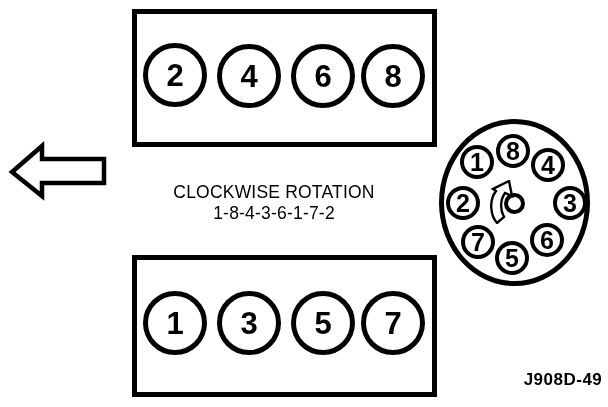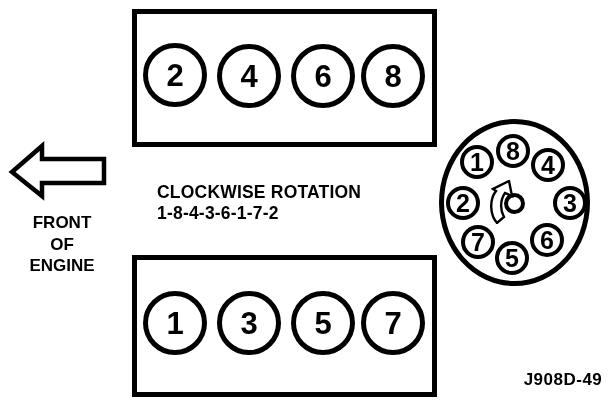--- a/index.html
+++ b/index.html
@@ -22,22 +22,22 @@
   .post{
     position:absolute;width:34px;height:34px;border:4px solid #000;border-radius:50%;
     box-sizing:border-box;background:#fff;display:flex;align-items:center;justify-content:center;
     font-weight:bold;font-size:25px;line-height:1;
   }
   .rotor-center{
     position:absolute;left:504px;top:193px;width:21px;height:21px;border:4px solid #000;
     border-radius:50%;box-sizing:border-box;background:#fff;
   }
   .rotation-text{
-    position:absolute;left:157px;top:182px;width:234px;
-    font-weight:bold;font-size:17.5px;line-height:21px;letter-spacing:0.2px;
+    position:absolute;left:157px;top:182px;width:234px;text-align:center;
+    font-weight:normal;font-size:17.5px;line-height:21px;letter-spacing:0.2px;
   }
   .front-label{
     position:absolute;left:12px;top:212px;width:100px;text-align:center;
     font-weight:bold;font-size:17px;line-height:21.5px;
   }
   .figure-id{
     position:absolute;left:513px;top:370px;width:100px;text-align:center;
     font-size:17px;font-weight:700;letter-spacing:0.5px;
   }
   svg{position:absolute;display:block;}
@@ -55,25 +55,20 @@
 
   <div class="bank" style="left:132px;top:255px;width:305px;height:142px;"></div>
   <div class="cyl" style="left:143px;top:291px;">1</div>
   <div class="cyl" style="left:217px;top:291px;">3</div>
   <div class="cyl" style="left:291px;top:291px;">5</div>
   <div class="cyl" style="left:361px;top:291px;">7</div>
 
   <svg style="left:8px;top:140px;" width="102" height="62" viewBox="0 0 102 62" aria-hidden="true">
     <polygon points="4,32 34,6 34,19 96,19 96,43 34,43 34,56" fill="#ffffff" stroke="#000000" stroke-width="4.5" stroke-linejoin="miter"></polygon>
   </svg>
-  <div class="front-label">
-    <div>FRONT</div>
-    <div>OF</div>
-    <div>ENGINE</div>
-  </div>
 
   <div class="rotation-text">
     <div>CLOCKWISE ROTATION</div>
     <div>1-8-4-3-6-1-7-2</div>
   </div>
 
   <div class="cap"></div>
 
   <div class="post" style="left:496px;top:134px;">8</div>
   <div class="post" style="left:531px;top:148px;">4</div>

